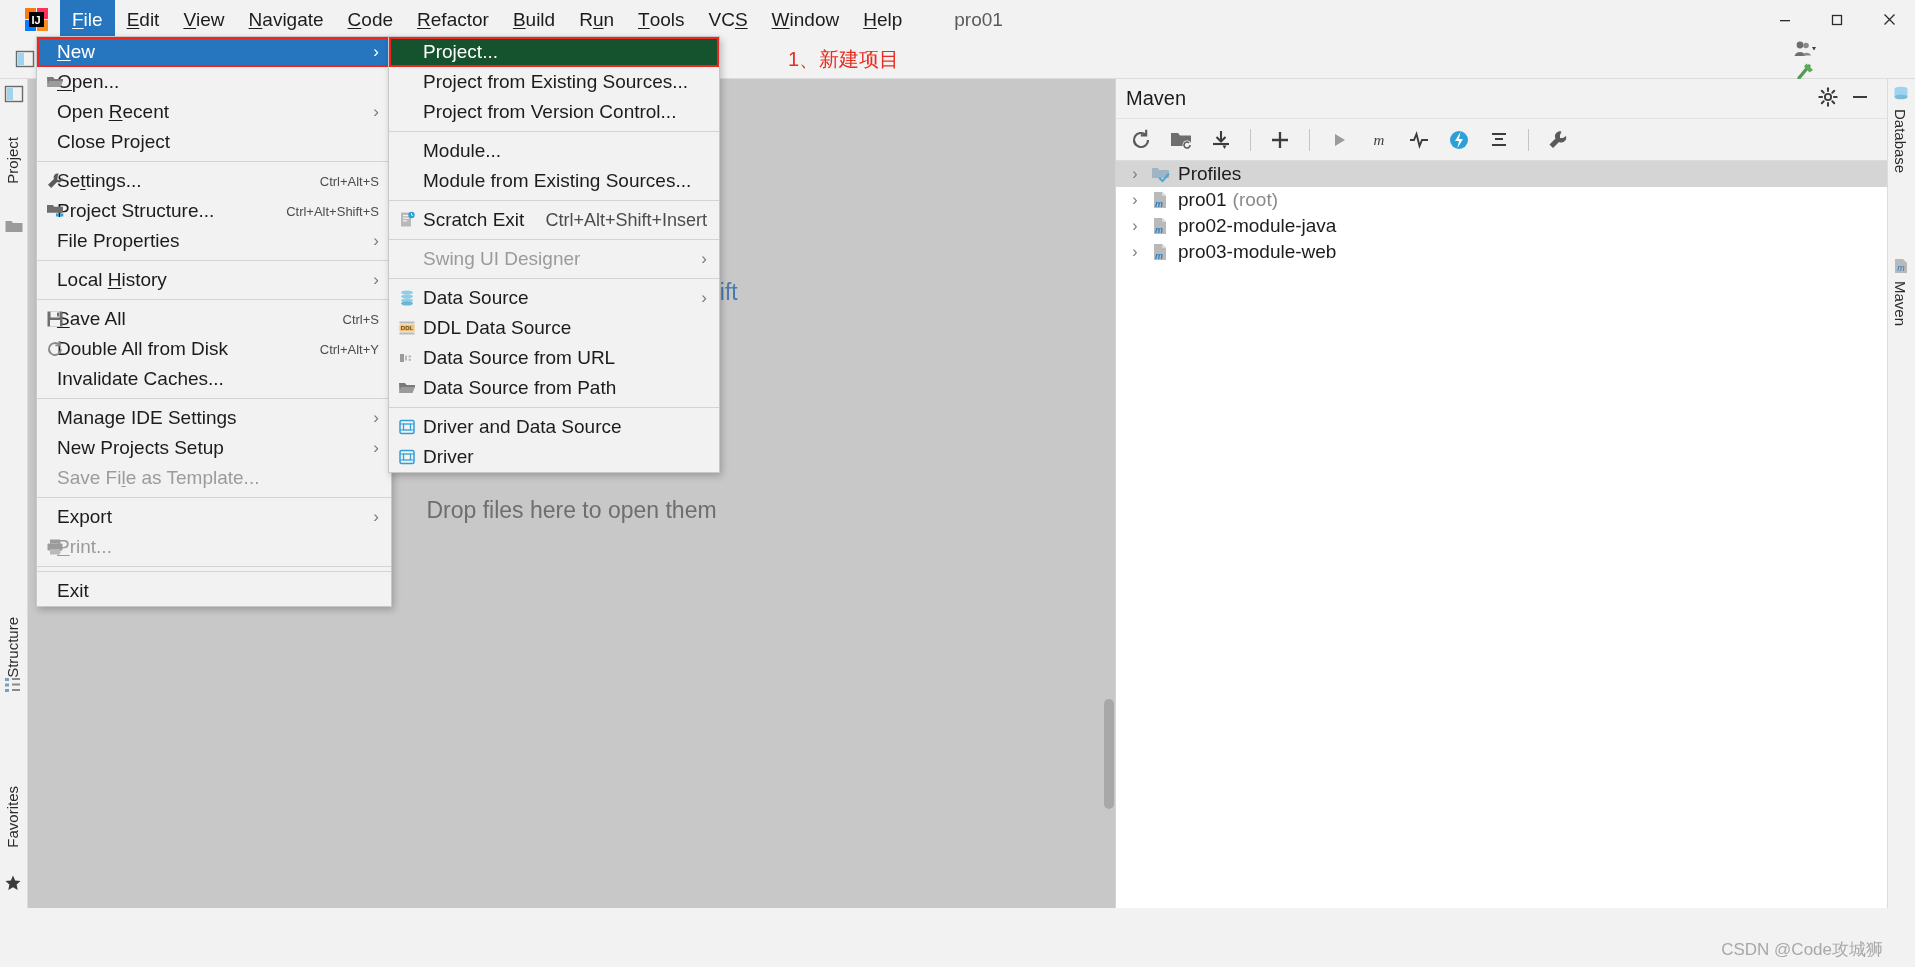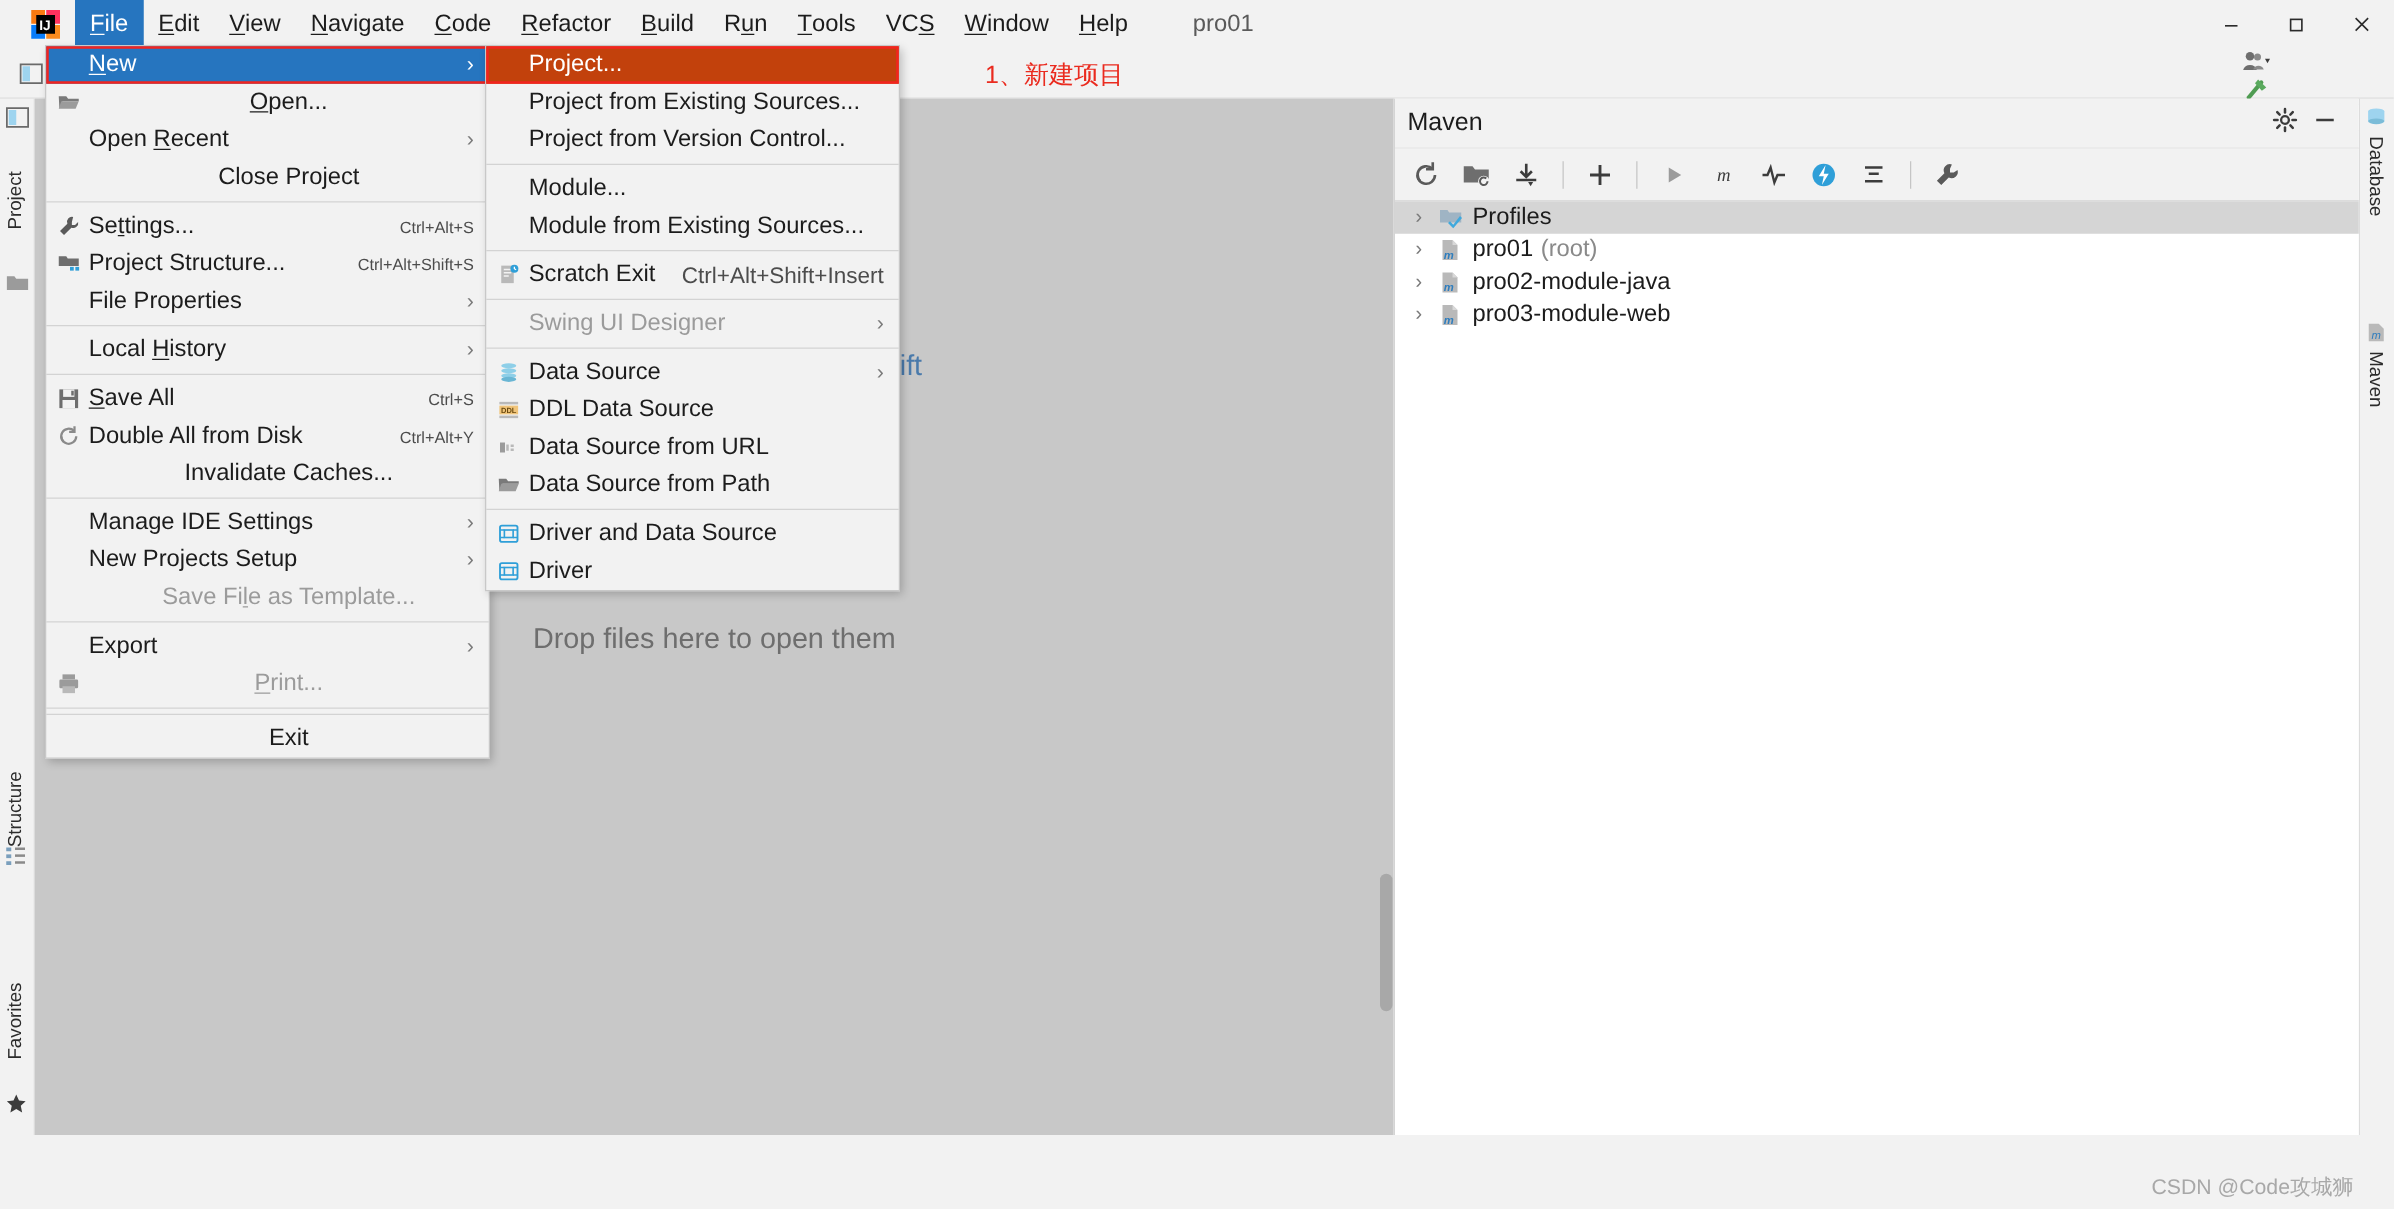--- a/index.html
+++ b/index.html
@@ -145,21 +145,21 @@
 
   
   .filemenu {
     position: absolute; left: 36px; top: 36px; width: 356px;
     background: #f2f2f2; border: 1px solid #c8c8c8;
     box-shadow: 2px 3px 7px rgba(0,0,0,0.22); z-index: 40;
     padding: 0; font-size: 19px;
   }
   .mrow {
     height: 30px; display: flex; align-items: center; position: relative;
-    padding-left: 34px; color: #1c1c1c; white-space: nowrap; cursor: default; justify-content: center;
+    padding-left: 20px; color: #1c1c1c; white-space: nowrap; cursor: default;
   }
   .mrow.sel { background: #2675bf; color: #ffffff; }
   .mrow.disabled { color: #9b9b9b; }
   .mrow .mico {
     position: absolute; left: 8px; top: 50%; transform: translateY(-50%);
     width: 20px; height: 18px; display: flex; align-items: center; justify-content: center;
   }
   .mrow .shortcut {
     margin-left: auto; padding-left: 24px; padding-right: 12px; color: #4c4c4c; font-size: 13px;
   }
@@ -173,21 +173,21 @@
   
   .submenu {
     position: absolute; left: 388px; top: 36px; width: 332px;
     background: #f2f2f2; border: 1px solid #c8c8c8;
     box-shadow: 2px 3px 7px rgba(0,0,0,0.22); z-index: 50; font-size: 19px;
   }
   .srow {
     height: 30px; display: flex; align-items: center; position: relative;
     padding-left: 34px; color: #1c1c1c; white-space: nowrap;
   }
-  .srow.sel { background: #c2410c; color: #ffffff; outline: 2px solid #f2241f; outline-offset: -2px; }
+  .srow.sel { background: #14532d; color: #ffffff; outline: 2px solid #f2241f; outline-offset: -2px; }
   .srow.disabled { color: #9b9b9b; }
   .srow .mico {
     position: absolute; left: 8px; top: 50%; transform: translateY(-50%);
     width: 20px; height: 18px; display: flex; align-items: center; justify-content: center;
   }
   .srow .shortcut { margin-left: auto; padding-left: 16px; padding-right: 12px; color: #4c4c4c; font-size: 18px; }
   .srow .arrow { margin-left: auto; padding-right: 12px; color: #7a7a7a; font-size: 17px; }
 
   
   .ring-red { outline: 2px solid #f2241f; outline-offset: -2px; }

